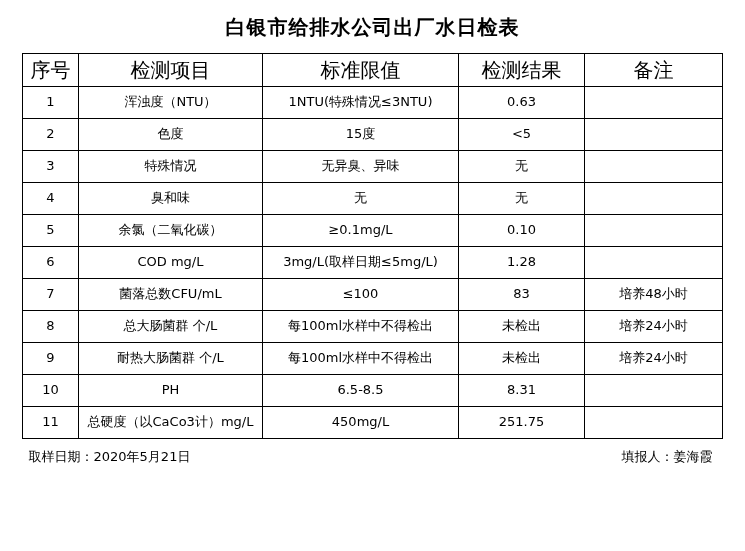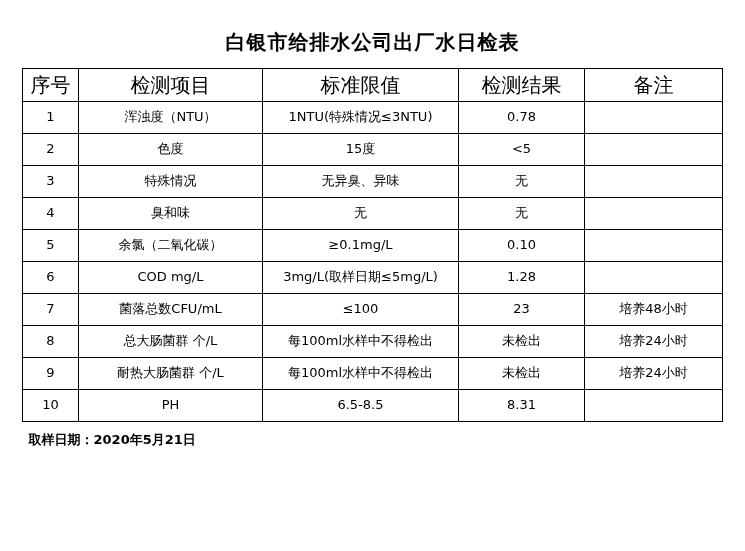--- a/index.html
+++ b/index.html
@@ -12,21 +12,21 @@
     height: 551px;
     font-family: "DejaVu Sans", "Liberation Sans", sans-serif;
     color: #000000;
     position: relative;
     overflow: hidden;
   }
   .page {
     width: 745px;
     height: 551px;
     box-sizing: border-box;
-    padding: 15px;
+    padding: 0;
     position: relative;
   }
   .doc-title {
     text-align: center;
     font-size: 20px;
     font-weight: bold;
     letter-spacing: 1px;
     padding-top: 14px;
     padding-bottom: 12px;
     font-family: "DejaVu Sans", "Liberation Sans", sans-serif;
@@ -64,21 +64,20 @@
     margin: 0 auto;
     display: flex;
     justify-content: space-between;
     align-items: center;
     font-size: 13px;
     padding-top: 9px;
     box-sizing: border-box;
   }
   .footer .f-cell {
     white-space: nowrap;
-    font-weight: bold;
   }
   .footer .f-sample { padding-left: 6px; }
   .footer .f-test  { padding-left: 20px; }
   .footer .f-filler { padding-right: 10px; }
   .cell-small { font-size: 12px; }
 </style>
 </head>
 <body>
 
 <div class="page">
@@ -100,21 +99,21 @@
         <td>标准限值</td>
         <td>检测结果</td>
         <td>备注</td>
       </tr>
     </thead>
     <tbody>
       <tr>
         <td>1</td>
         <td>浑浊度（NTU）</td>
         <td>1NTU(特殊情况≤3NTU)</td>
-        <td>0.78</td>
+        <td>0.63</td>
         <td></td>
       </tr>
       <tr>
         <td>2</td>
         <td>色度</td>
         <td>15度</td>
         <td>&lt;5</td>
         <td></td>
       </tr>
       <tr>
@@ -142,21 +141,21 @@
         <td>6</td>
         <td>COD       mg/L</td>
         <td class="cell-small">3mg/L(取样日期≤5mg/L)</td>
         <td>1.28</td>
         <td></td>
       </tr>
       <tr>
         <td>7</td>
         <td>菌落总数CFU/mL</td>
         <td>≤100</td>
-        <td>23</td>
+        <td>83</td>
         <td>培养48小时</td>
       </tr>
       <tr>
         <td>8</td>
         <td>总大肠菌群 个/L</td>
         <td>每100ml水样中不得检出</td>
         <td>未检出</td>
         <td>培养24小时</td>
       </tr>
       <tr>
@@ -166,20 +165,28 @@
         <td>未检出</td>
         <td>培养24小时</td>
       </tr>
       <tr>
         <td>10</td>
         <td>PH</td>
         <td>6.5-8.5</td>
         <td>8.31</td>
         <td></td>
       </tr>
+      <tr>
+        <td>11</td>
+        <td class="cell-small">总硬度（以CaCo3计）mg/L</td>
+        <td>450mg/L</td>
+        <td>251.75</td>
+        <td></td>
+      </tr>
     </tbody>
   </table>
 
   <div class="footer">
     <div class="f-cell f-sample">取样日期：2020年5月21日</div>
+    <div class="f-cell f-filler">填报人：姜海霞</div>
   </div>
 
 </div>
 
 </body></html>

